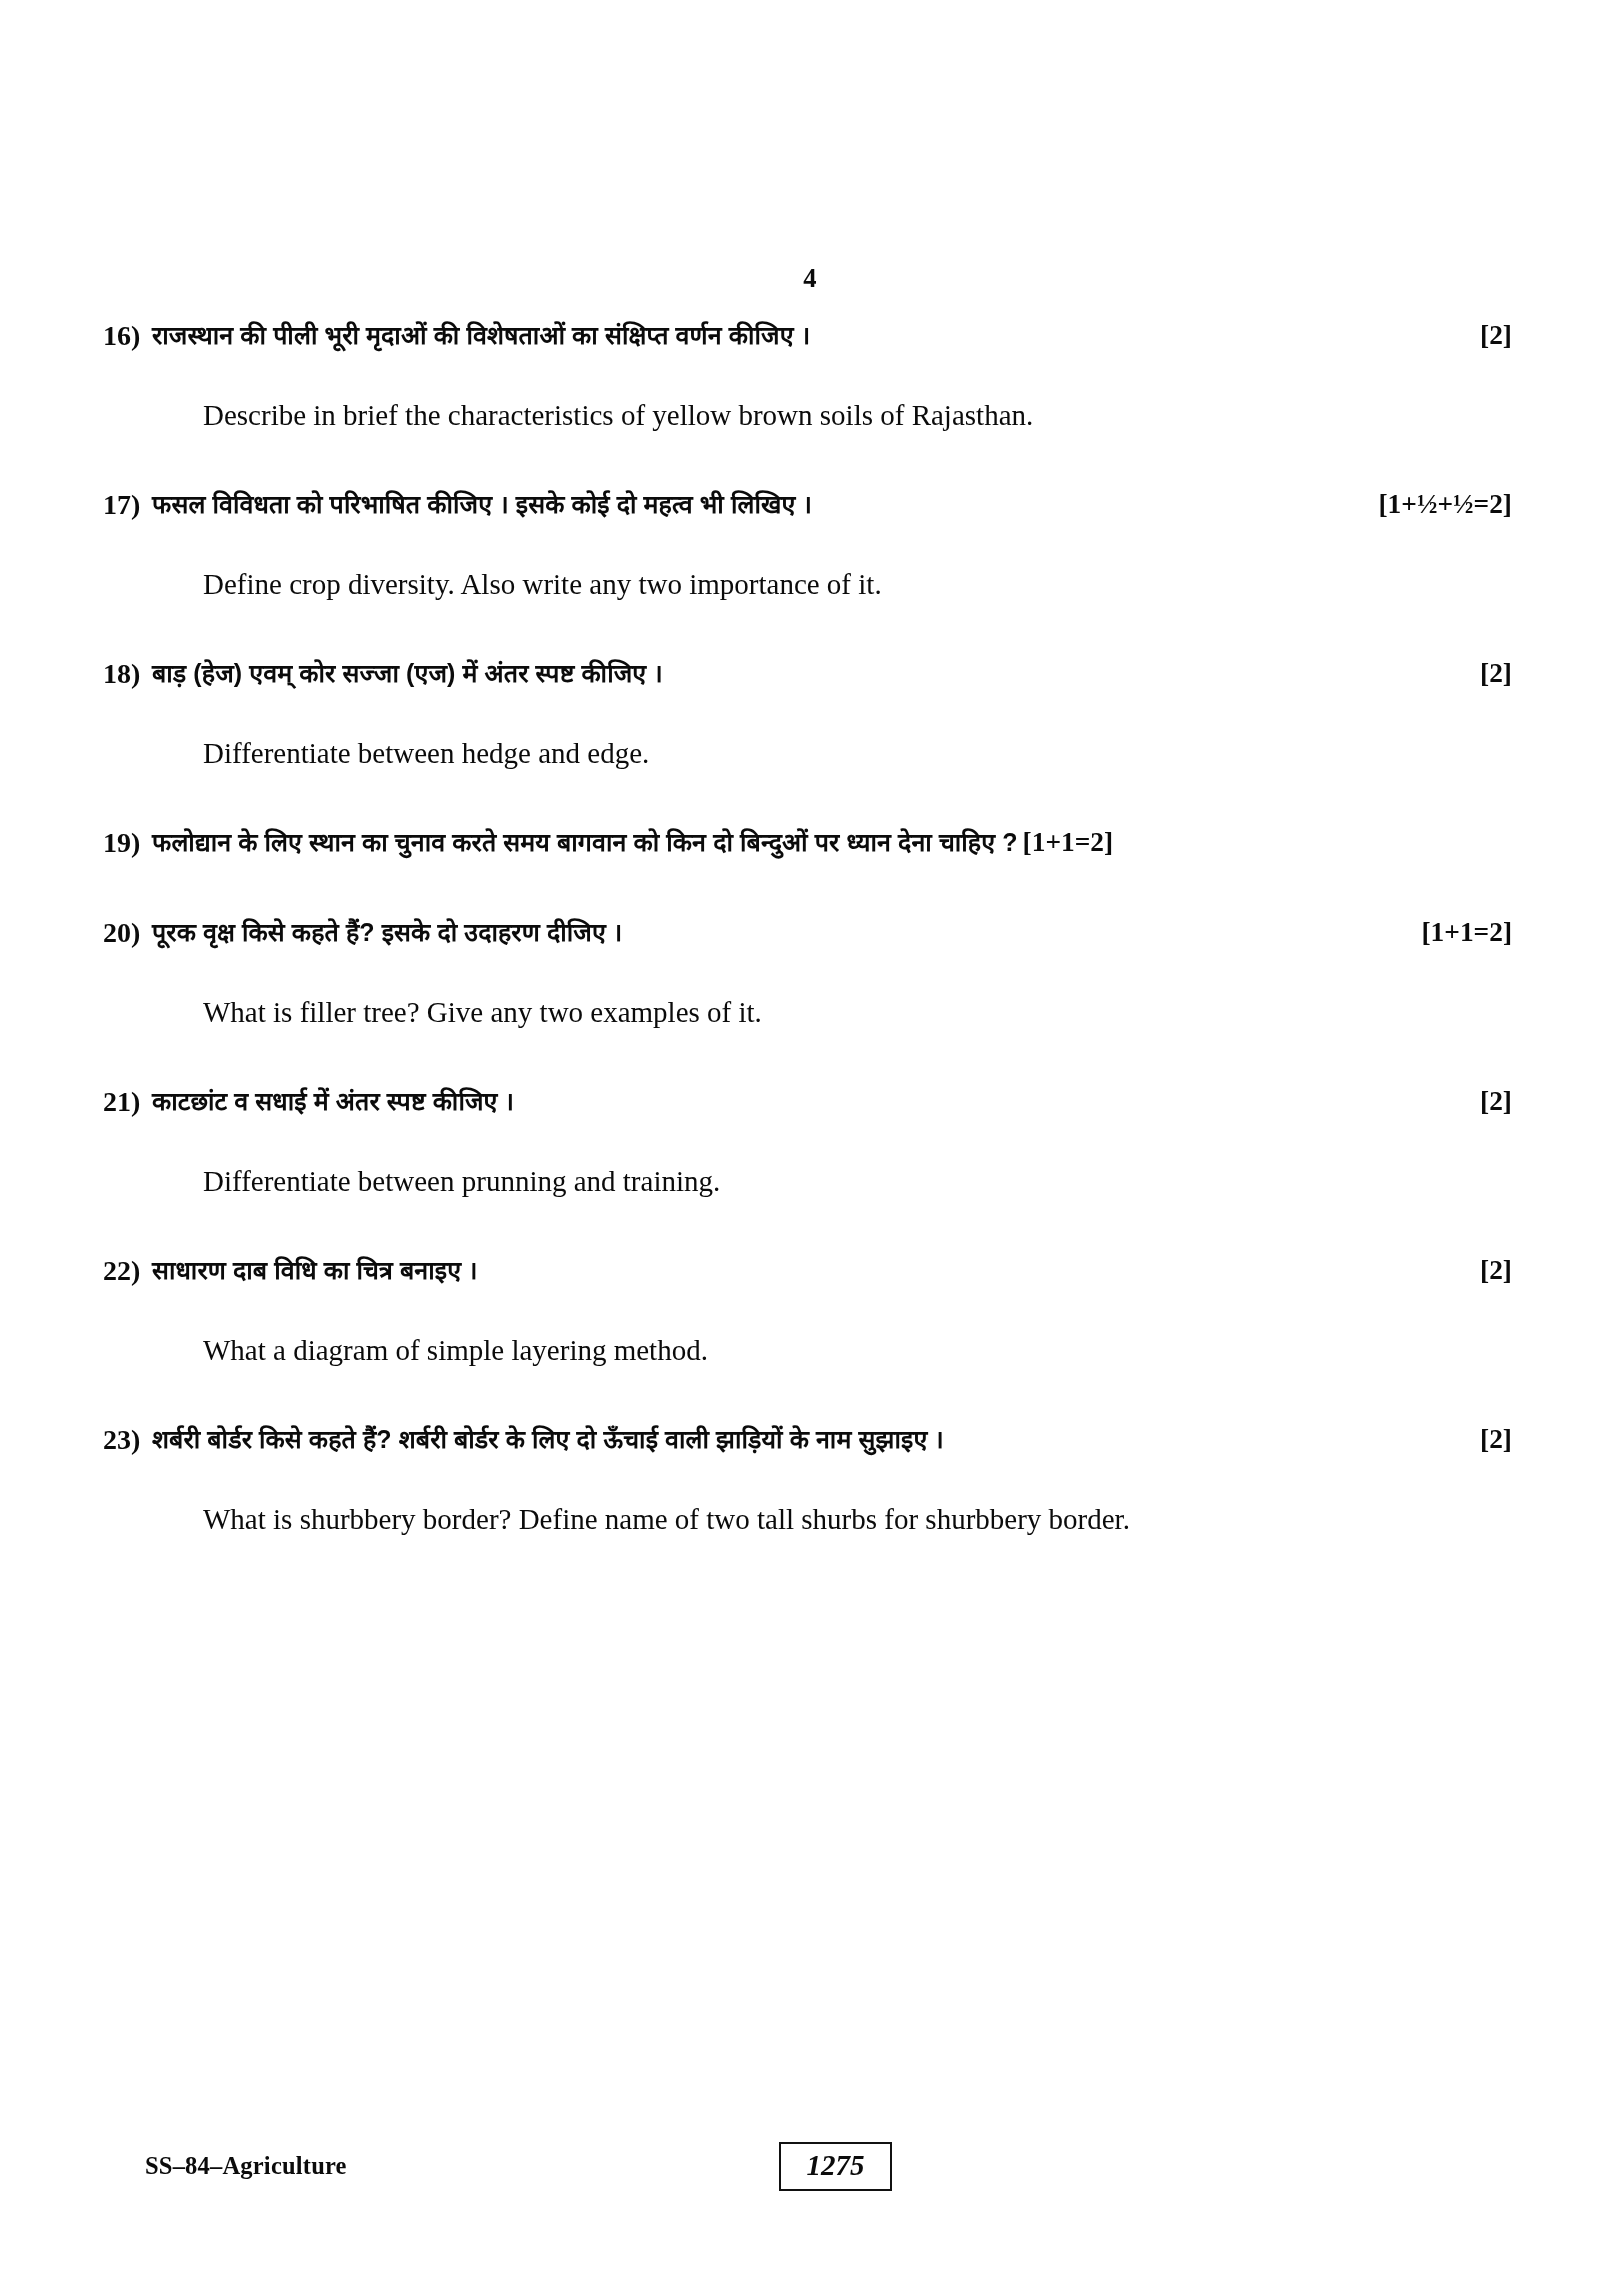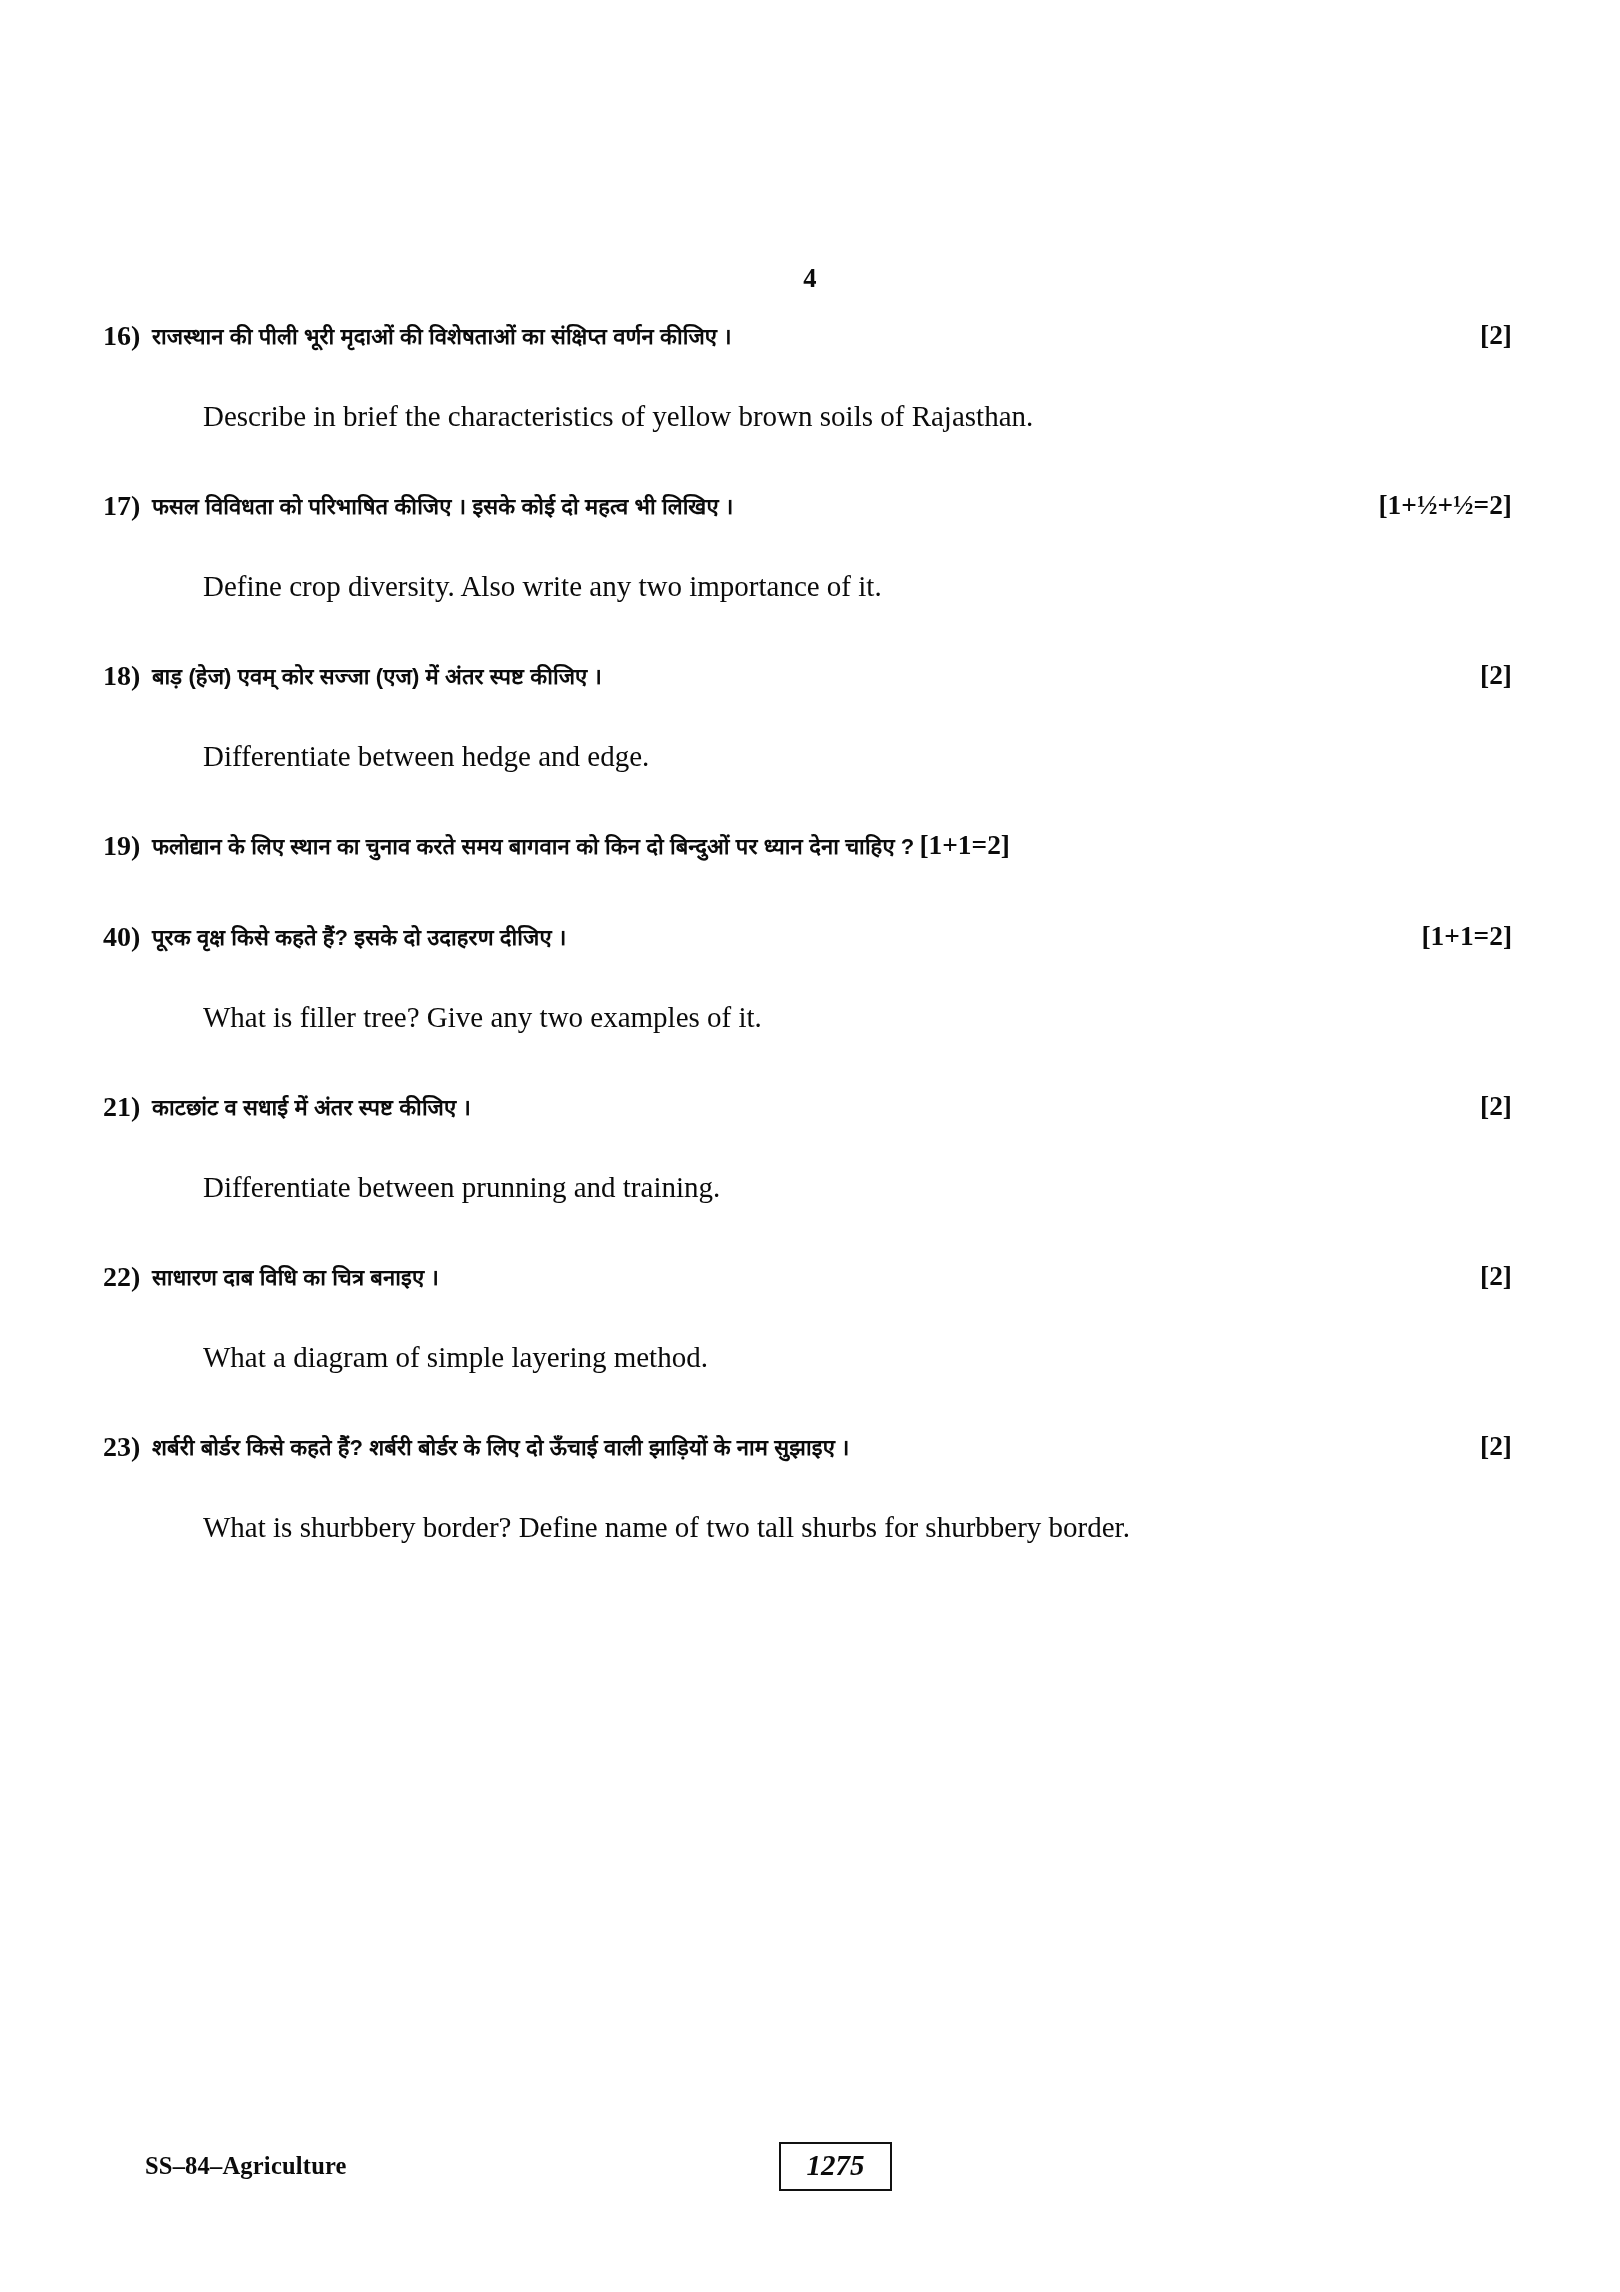--- a/index.html
+++ b/index.html
@@ -68,21 +68,21 @@
   .qhindi-line {
     display: flex;
     align-items: baseline;
     justify-content: space-between;
     gap: 13.7px;
   }
 
   .qhindi {
     font-family: "Liberation Sans", "DejaVu Sans", sans-serif;
     font-weight: bold;
-    font-size: 22px;
+    font-size: 25px;
     line-height: 43px;
     letter-spacing: 0.1px;
     white-space: nowrap;
   }
 
   .qmarks {
     font-family: "Liberation Serif", "DejaVu Serif", serif;
     font-weight: bold;
     font-size: 27.4px;
     line-height: 43px;
@@ -181,21 +181,21 @@
         <div class="qrow">
           <span class="qnum">19)</span>
           <div class="qhindi-line tight">
             <span class="qhindi">फलोद्यान के लिए स्थान का चुनाव करते समय बागवान को किन दो बिन्दुओं पर ध्यान देना चाहिए ?</span>
             <span class="qmarks">[1+1=2]</span>
           </div>
         </div>
       </div>
       <div class="qblock">
         <div class="qrow">
-          <span class="qnum">40)</span>
+          <span class="qnum">20)</span>
           <div class="qhindi-line">
             <span class="qhindi">पूरक वृक्ष किसे कहते हैं? इसके दो उदाहरण दीजिए ।</span>
             <span class="qmarks">[1+1=2]</span>
           </div>
         </div>
         <div class="qenglish">What is filler tree? Give any two examples of it.</div>
       </div>
       <div class="qblock">
         <div class="qrow">
           <span class="qnum">21)</span>

